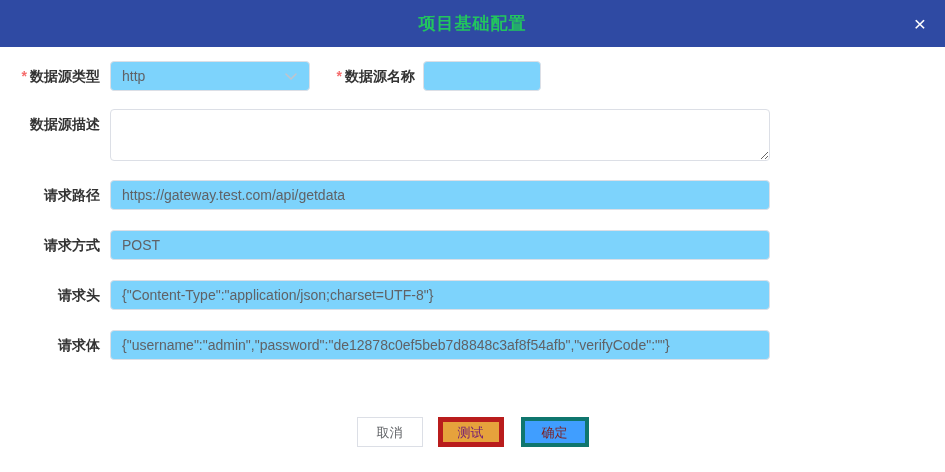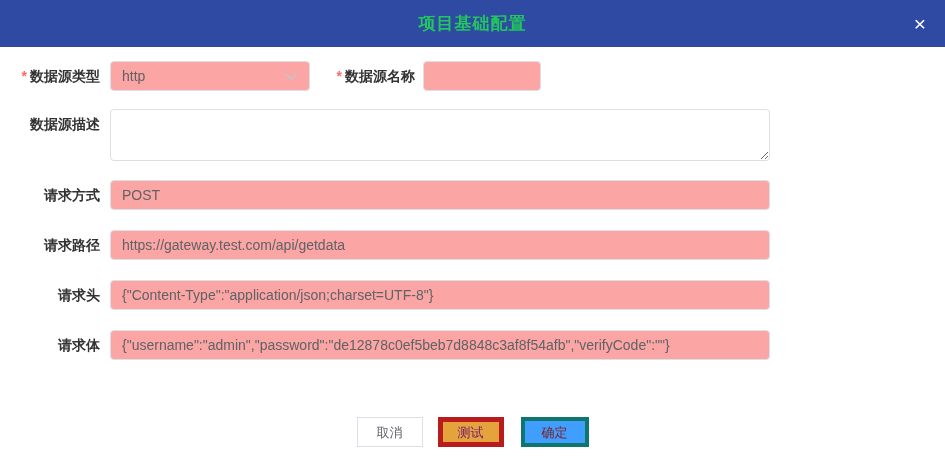--- a/index.html
+++ b/index.html
@@ -71,21 +71,21 @@
   .mid-label2 { width: 113px; padding-right: 8px; }
 
   .ctl {
     height: 30px;
     border: 1px solid #DCDFE6;
     border-radius: 4px;
     font-size: 14px;
     color: #606266;
     padding: 0 11px;
     font-family: "Liberation Sans", "DejaVu Sans", sans-serif;
-    background: #fca5a5;
+    background: #7dd3fc;
     outline: none;
   }
   .ctl::placeholder { color: #BFC4CC; }
 
   .select-box {
     width: 200px;
     display: flex;
     align-items: center;
     justify-content: space-between;
     cursor: pointer;
@@ -176,28 +176,28 @@
 
       <span class="form-label mid-label2"><span class="req-mark">*</span><span>数据源名称</span></span>
       <input class="ctl input-name" type="text" value="" style="">
     </div>
 
     <div class="form-row row-desc">
       <span class="form-label">数据源描述</span>
       <textarea class="textarea-desc" style=""></textarea>
     </div>
 
+    <div class="form-row row-url">
+      <span class="form-label">请求路径</span>
+      <input class="ctl input-wide" type="text" value="https://gateway.test.com/api/getdata" style="">
+    </div>
+
     <div class="form-row row-method">
       <span class="form-label">请求方式</span>
       <input class="ctl input-wide" type="text" value="POST" style="">
-    </div>
-
-    <div class="form-row row-url">
-      <span class="form-label">请求路径</span>
-      <input class="ctl input-wide" type="text" value="https://gateway.test.com/api/getdata" style="">
     </div>
 
     <div class="form-row row-headers">
       <span class="form-label">请求头</span>
       <input class="ctl input-wide" type="text" value="{&quot;Content-Type&quot;:&quot;application/json;charset=UTF-8&quot;}" style="">
     </div>
 
     <div class="form-row row-body">
       <span class="form-label">请求体</span>
       <input class="ctl input-wide" type="text" value="{&quot;username&quot;:&quot;admin&quot;,&quot;password&quot;:&quot;de12878c0ef5beb7d8848c3af8f54afb&quot;,&quot;verifyCode&quot;:&quot;&quot;}" style="">

